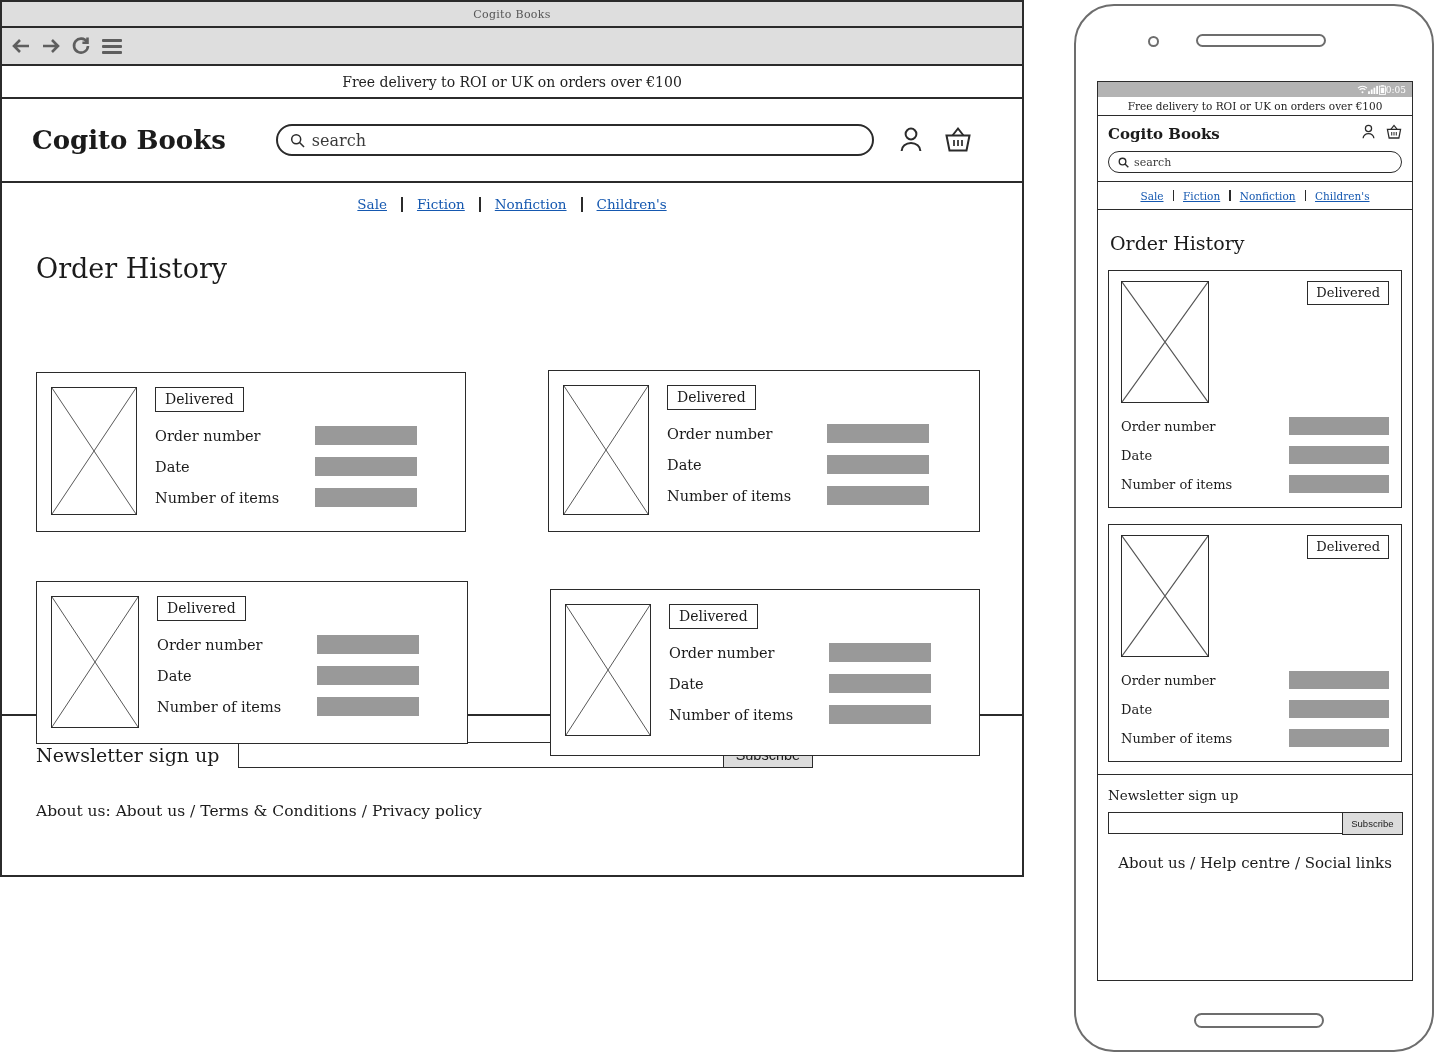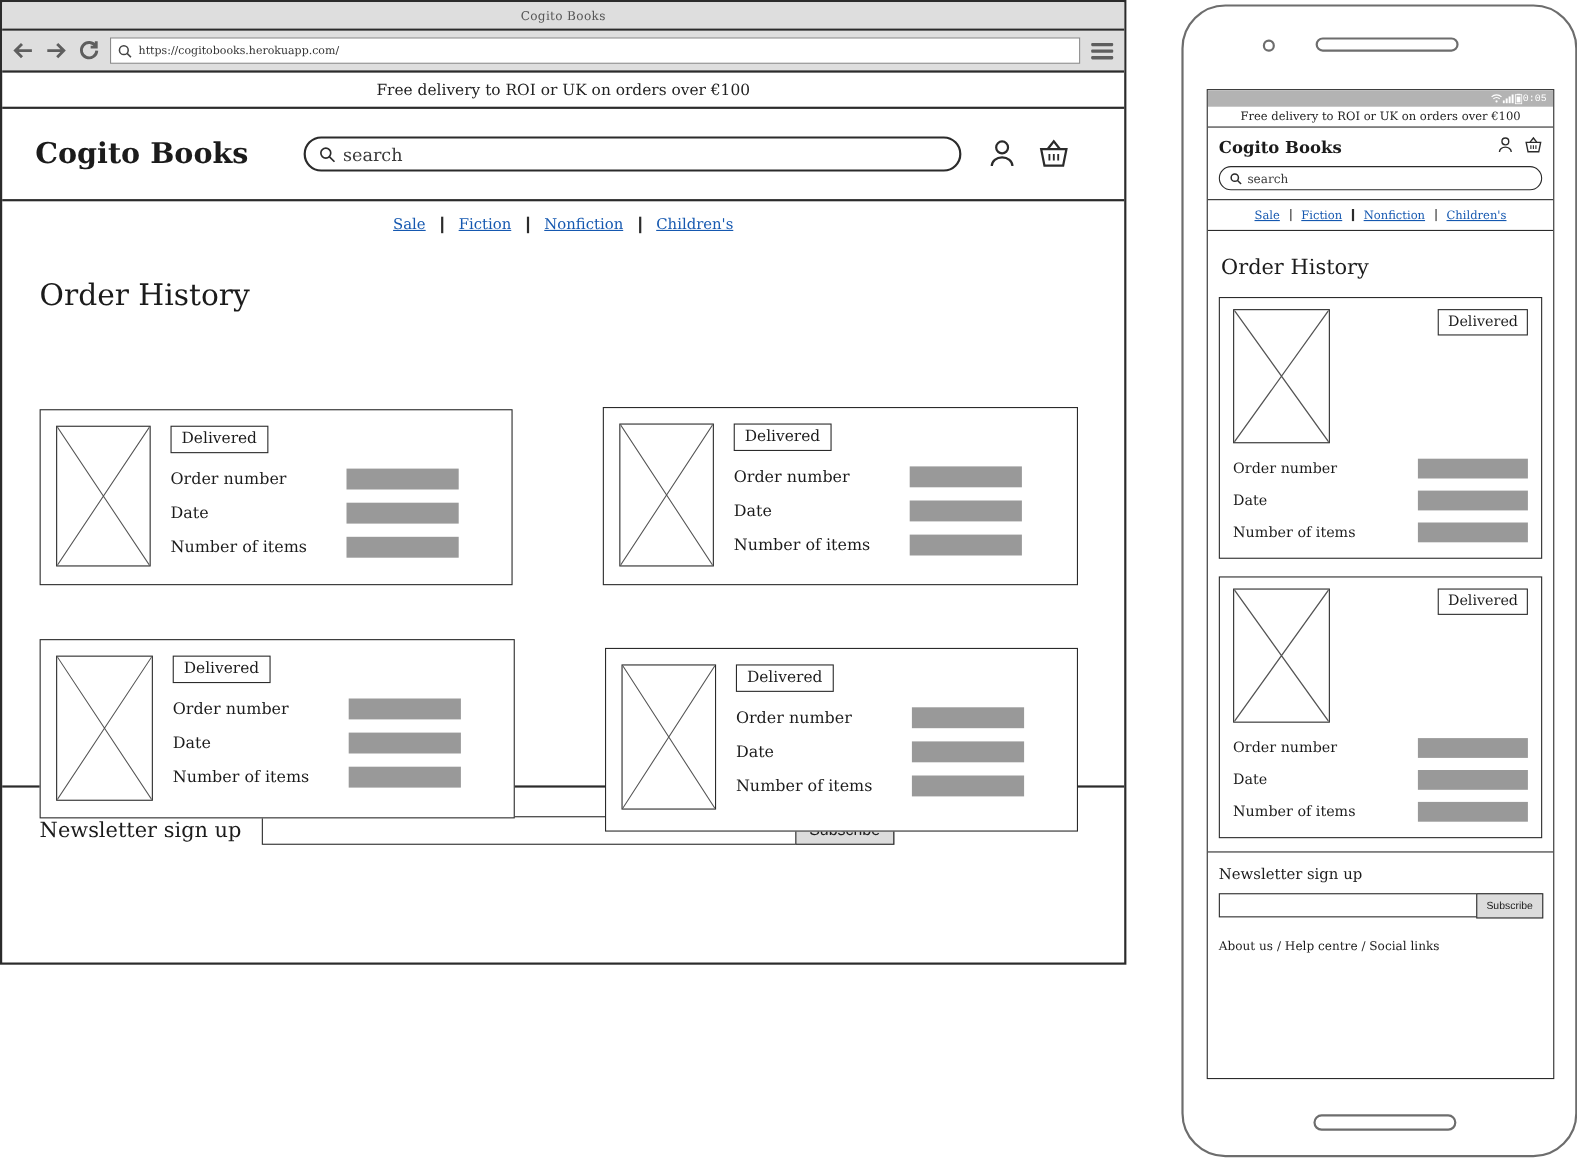--- a/index.html
+++ b/index.html
@@ -118,21 +118,21 @@
   .speaker { position: absolute; left: 120px; top: 28px; width: 130px; height: 13px; border: 2px solid #6d6d6d; border-radius: 7px; }
   .home { position: absolute; left: 118px; bottom: 22px; width: 130px; height: 15px; border: 2px solid #6d6d6d; border-radius: 8px; }
   .screen {
     position: absolute; left: 21px; top: 75px; width: 316px; height: 900px;
     border: 1.5px solid #2b2b2b; background: #fff; overflow: hidden;
     display: flex; flex-direction: column;
   }
   .statusbar {
     height: 15px; background: #b3b3b3; display: flex; align-items: center;
     justify-content: flex-end; gap: 0; padding-right: 6px;
-    font-size: 9px; color: #fff; font-family: Liberation Mono, monospace;
+    font-size: 9px; color: #fff;
   }
   .statusbar svg { display: block; }
   .m-promo { height: 19px; border-bottom: 1.5px solid #2b2b2b; display: flex; align-items: center; justify-content: center; font-size: 10.5px; color: #222; }
   .m-header { padding: 8px 10px 8px; border-bottom: 1.5px solid #2b2b2b; }
   .m-brandrow { display: flex; align-items: center; }
   .m-brand { font-size: 15px; font-weight: 700; color: #1b1b1b; }
   .m-hicons { margin-left: auto; display: flex; gap: 10px; }
   .m-search { margin-top: 7px; height: 22px; border: 1.5px solid #2b2b2b; border-radius: 11px; display: flex; align-items: center; gap: 5px; padding: 0 9px; }
   .m-search .ph { font-size: 11px; color: #3a3a3a; }
   .m-catnav { height: 28px; display: flex; align-items: center; justify-content: center; border-bottom: 1.5px solid #2b2b2b; }
@@ -147,21 +147,21 @@
   .m-badge { margin-left: auto; border: 1.5px solid #2b2b2b; padding: 3px 8px 4px; font-size: 13px; color: #1b1b1b; }
   .m-rows { margin-top: 14px; display: flex; flex-direction: column; gap: 11px; }
   .m-row { display: flex; align-items: center; }
   .m-rlabel { font-size: 13px; color: #1b1b1b; }
   .m-rbar { height: 18px; width: 100px; background: #999999; margin-left: auto; }
   .m-footer { margin-top: 12px; border-top: 1.5px solid #2b2b2b; padding: 12px 10px 16px; }
   .m-news-label { font-size: 13.5px; color: #1b1b1b; }
   .m-news-row { margin-top: 9px; display: flex; }
   .m-news-input { flex: 1; height: 22px; border: 1.5px solid #2b2b2b; display: flex; justify-content: flex-end; }
   .m-subscribe { background: #dcdcdc; border: 1.5px solid #2b2b2b; font-size: 9.5px; color: #1b1b1b; padding: 2px 8px; margin: -1.5px -1.5px -1.5px 0; cursor: pointer; }
-  .m-links { margin-top: 20px; font-size: 11px; color: #1b1b1b; }
+  .m-links { margin-top: 20px; text-align: center; font-size: 15px; color: #1b1b1b; }
 </style>
 </head>
 <body>
 
 <div class="stage">
 
   <div class="browser">
 
     <div class="browser-titlebar">
       <span>Cogito Books</span>
@@ -176,27 +176,20 @@
       <div class="nav-btn">
         <svg width="20" height="18" viewBox="0 0 20 18">
             <path d="M11 3 L17 9 L11 15 M17 9 L2 9" stroke="#5e5e5e" stroke-width="2.6" fill="none"></path>
           </svg>
       </div>
       <div class="nav-btn">
         <svg width="20" height="20" viewBox="0 0 20 20">
             <path d="M16 6 A7 7 0 1 0 17 10" stroke="#5e5e5e" stroke-width="2.6" fill="none"></path>
             <path d="M16.5 1.5 L16.5 6.8 L11.4 6.8" stroke="#5e5e5e" stroke-width="2.6" fill="none"></path>
           </svg>
-      </div>
-      <div class="url-bar">
-        <svg width="13" height="13" viewBox="0 0 14 14">
-            <circle cx="6" cy="6" r="4.3" stroke="#444" stroke-width="1.5" fill="none"></circle>
-            <path d="M9.2 9.2 L13 13" stroke="#444" stroke-width="1.5"></path>
-          </svg>
-        <span class="url-text">https://cogitobooks.herokuapp.com/</span>
       </div>
       <div class="hamburger">
         <span></span>
           <span></span>
           <span></span>
       </div>
     </div>
 
     <div class="promo">
       <span>Free delivery to ROI or UK on orders over €100</span>
@@ -353,20 +346,21 @@
     </div>
 
     <div class="footer">
       <div class="news-row">
         <span class="news-label">Newsletter sign up</span>
         <div class="news-input">
           <button class="subscribe">Subscribe</button>
         </div>
       </div>
       <div class="links-row">
+        <span>About us: About us / Terms &amp; Conditions / Privacy policy</span>
       </div>
     </div>
 
   </div>
 
   <div class="phone">
     <div class="cam"></div>
     <div class="speaker"></div>
     <div class="home"></div>
 

